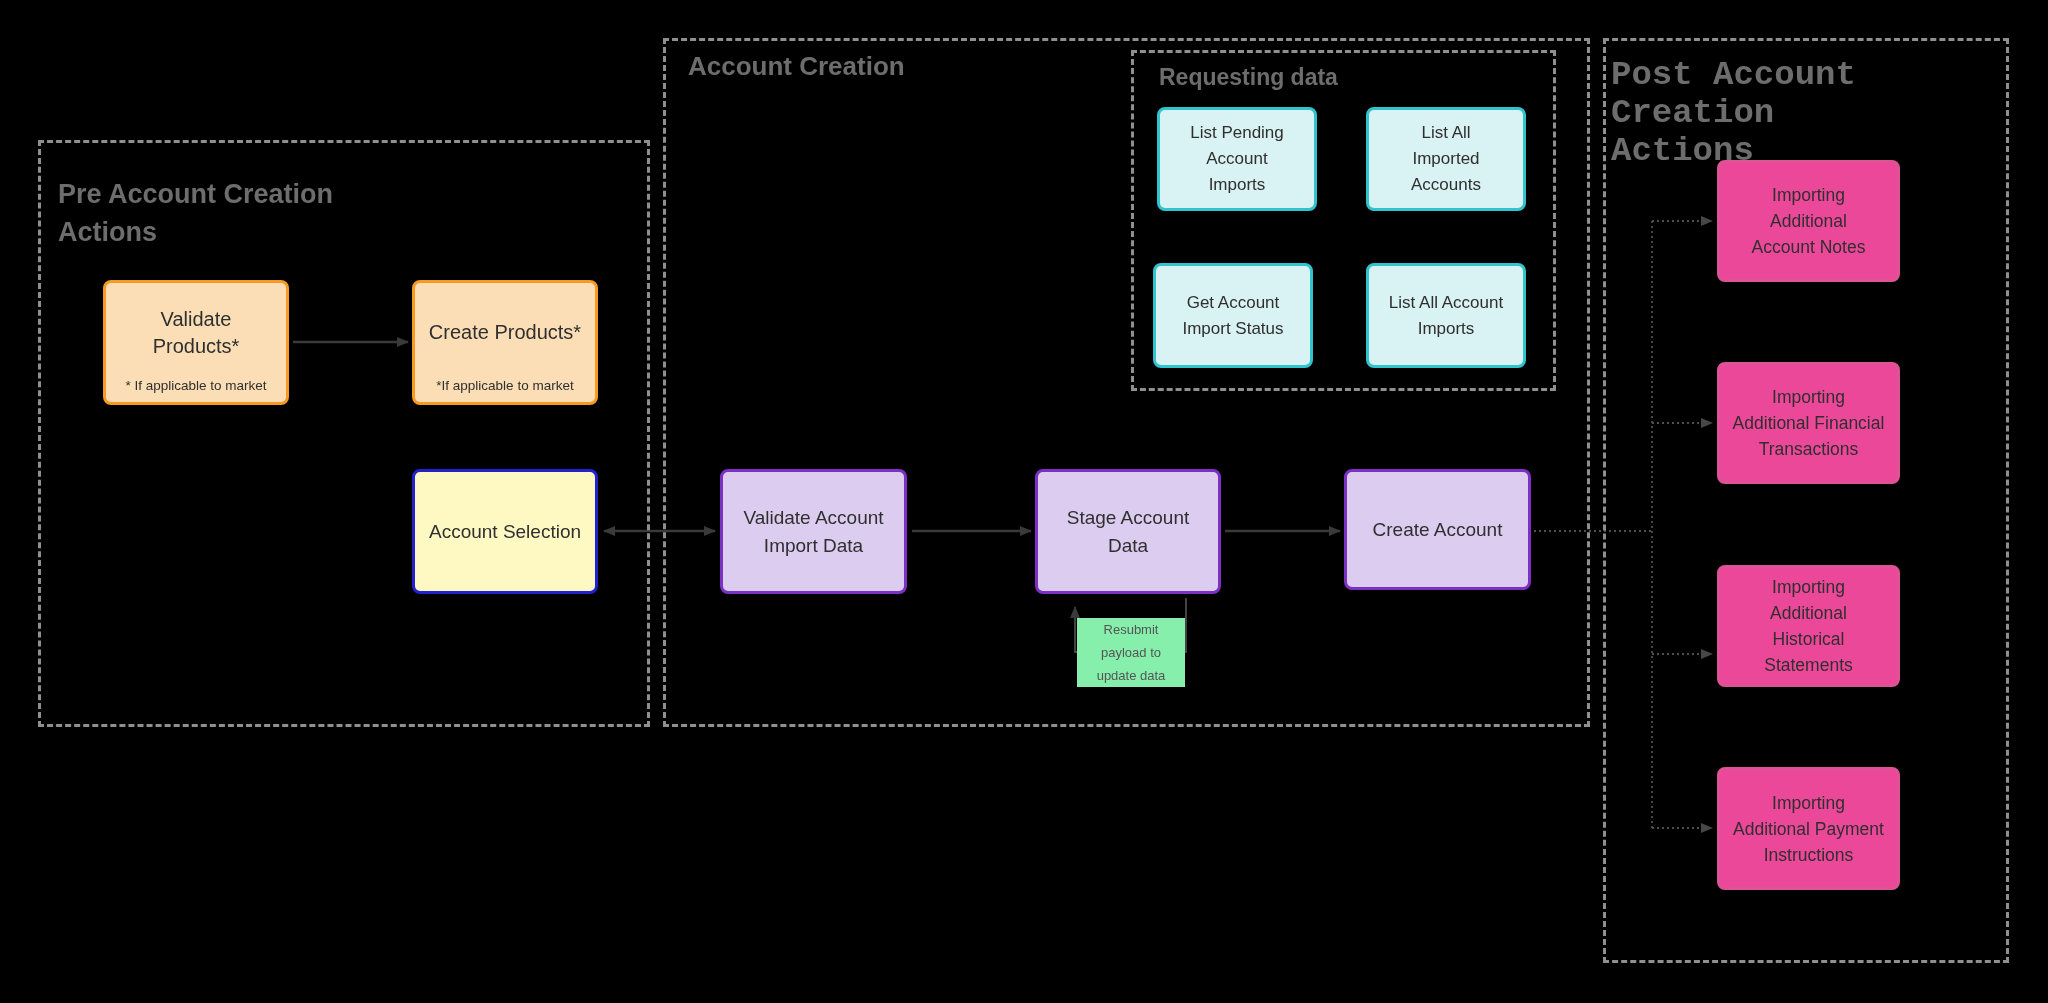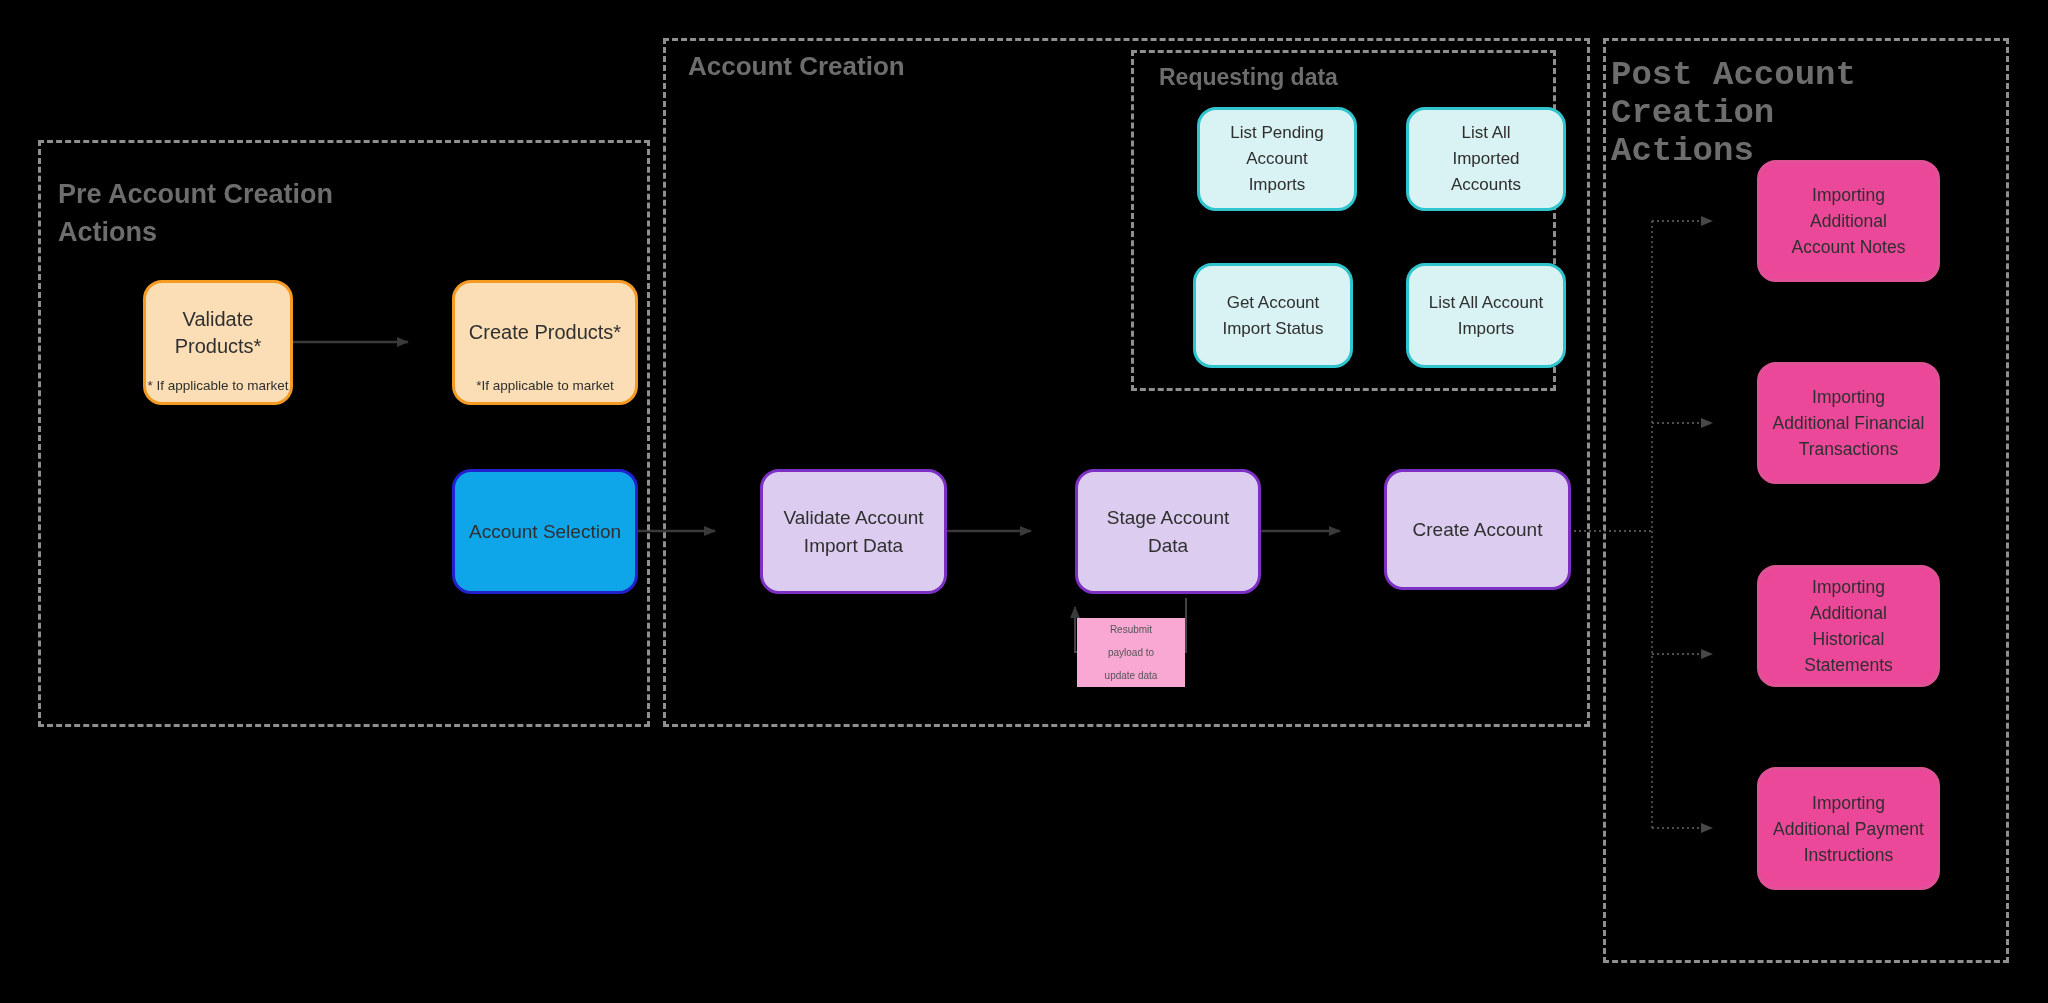--- a/index.html
+++ b/index.html
@@ -10,42 +10,41 @@
   .connectors{position:absolute;left:0;top:0;width:2048px;height:1003px;pointer-events:none;}
   .container{position:absolute;border:3px dashed #8f8f8f;box-sizing:border-box;}
   .container-title{
     position:absolute;color:#6d6d6d;font-weight:700;white-space:pre-line;
   }
   .t-pre{left:58px;top:175px;font-size:27px;line-height:38px;width:420px;}
   .t-ac{left:688px;top:49px;font-size:26px;line-height:34px;}
   .t-rd{left:1159px;top:62px;font-size:23px;line-height:30px;}
   .t-post{left:1611px;top:56px;font-size:34px;line-height:38px;width:400px;font-family:Liberation Mono, monospace;}
   .node{
-    position:absolute;box-sizing:border-box;border-radius:19px;border:3px solid;
+    position:absolute;box-sizing:border-box;border-radius:8px;border:3px solid;
     display:flex;align-items:center;justify-content:center;text-align:center;
     color:#2f2f2f;
-    margin-left:40px;
   }
   .node-label{white-space:pre-line;}
   .orange{background:#fbdeb5;border-color:#f59a23;}
   .orange .node-label{font-size:20px;line-height:27px;padding-bottom:20px;}
   .node-note{
     position:absolute;bottom:9px;left:0;right:0;text-align:center;
     font-size:13.5px;color:#2f2f2f;
   }
   .teal{background:#d9f2f3;border-color:#2fc4ce;}
   .teal .node-label{font-size:17px;line-height:26px;}
-  .blue{background:#0ea5e9;border-color:#2121cd;}
+  .blue{background:#fef9c3;border-color:#2121cd;}
   .purple{background:#dccdf0;border-color:#7d30c4;}
   .pink{background:#ec4899;border-color:#e05296;}
   .mid .node-label{font-size:19px;line-height:28px;}
   .pink .node-label{font-size:17.5px;line-height:26px;}
   .resubmit-label{
-    position:absolute;left:1077px;top:618px;width:108px;background:#f9a8d4;
-    color:#555;font-size:10px;line-height:23px;text-align:center;white-space:pre-line;
+    position:absolute;left:1077px;top:618px;width:108px;background:#86efac;
+    color:#555;font-size:13px;line-height:23px;text-align:center;white-space:pre-line;
   }
 </style>
 </head>
 <body>
 
 <div class="canvas">
 
   <svg class="connectors" viewBox="0 0 2048 1003" xmlns="http://www.w3.org/2000/svg">
     <defs>
       <marker id="ah" markerWidth="13" markerHeight="11" refX="11" refY="5" orient="auto-start-reverse" markerUnits="userSpaceOnUse">
@@ -79,21 +78,21 @@
   <div class="container" style="left:1131px;top:50px;width:425px;height:341px"></div>
   <div class="container" style="left:1603px;top:38px;width:406px;height:925px"></div>
 
   <div class="container-title t-pre">Pre Account Creation
 Actions</div>
   <div class="container-title t-ac">Account Creation</div>
   <div class="container-title t-rd">Requesting data</div>
   <div class="container-title t-post">Post Account Creation
 Actions</div>
 
-  <div class="node orange" style="left:103px;top:280px;width:150px;height:125px">
+  <div class="node orange" style="left:103px;top:280px;width:186px;height:125px">
     <div class="node-label">Validate
 Products*</div>
     <div class="node-note">* If applicable to market</div>
   </div>
   <div class="node orange" style="left:412px;top:280px;width:186px;height:125px">
     <div class="node-label">Create Products*</div>
     <div class="node-note">*If applicable to market</div>
   </div>
 
   <div class="node teal" style="left:1157px;top:107px;width:160px;height:104px">

